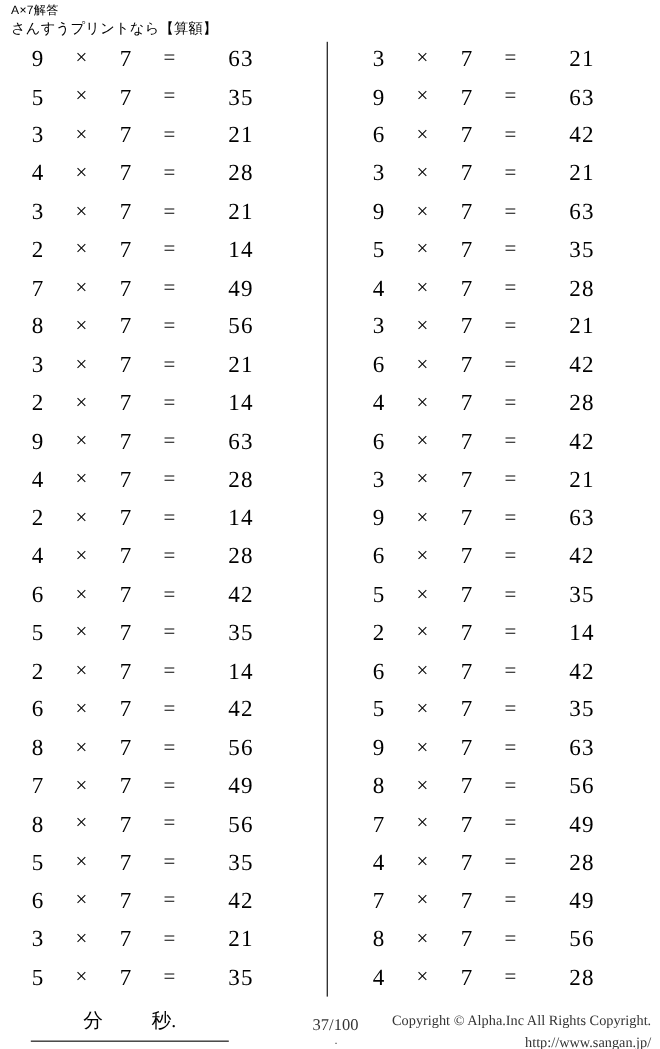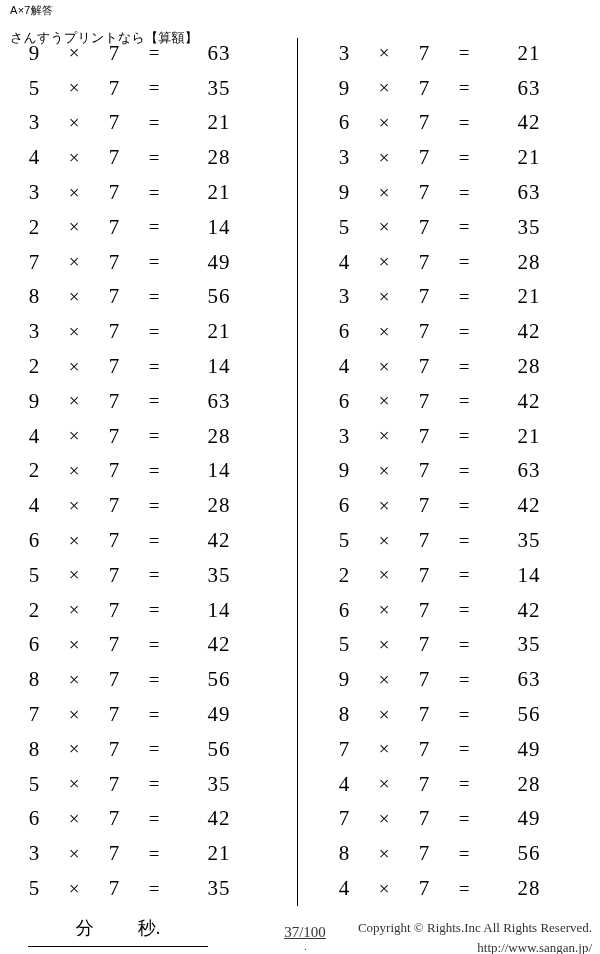--- a/index.html
+++ b/index.html
@@ -29,21 +29,21 @@
   }
   .header .title-small {
     font-size: 11px;
     letter-spacing: 0.3px;
     color: #000;
   }
   .header .title-main {
     font-size: 13px;
     letter-spacing: 0.2px;
     color: #000;
-    margin-top: 12px;
+    margin-top: 0;
   }
   .columns {
     position: absolute;
     top: 36px;
     left: 0;
     width: 600px;
     height: 870px;
     display: flex;
   }
   .col {
@@ -126,21 +126,20 @@
   }
   .page-num {
     position: absolute;
     left: 250px;
     top: 18px;
     width: 110px;
     text-align: center;
     font-size: 15px;
     font-family: "Liberation Serif", serif;
     color: #333;
-    text-decoration: underline;
   }
   .page-dot {
     position: absolute;
     left: 304px;
     top: 35px;
     font-size: 10px;
     color: #333;
   }
   .copyright {
     position: absolute;
@@ -526,18 +525,18 @@
   </div>
 
   <div class="footer">
     <div class="time-box">
       <span>分</span>
       <span>秒.</span>
     </div>
     <div class="page-num">37/100</div>
     <div class="page-dot">.</div>
     <div class="copyright">
-      <div>Copyright ©  Rights.Inc All Rights Reserved.</div>
+      <div>Copyright ©  Alpha.Inc All Rights Copyright.</div>
       <div class="url">http://www.sangan.jp/</div>
     </div>
   </div>
 
 </div>
 
 </body></html>

